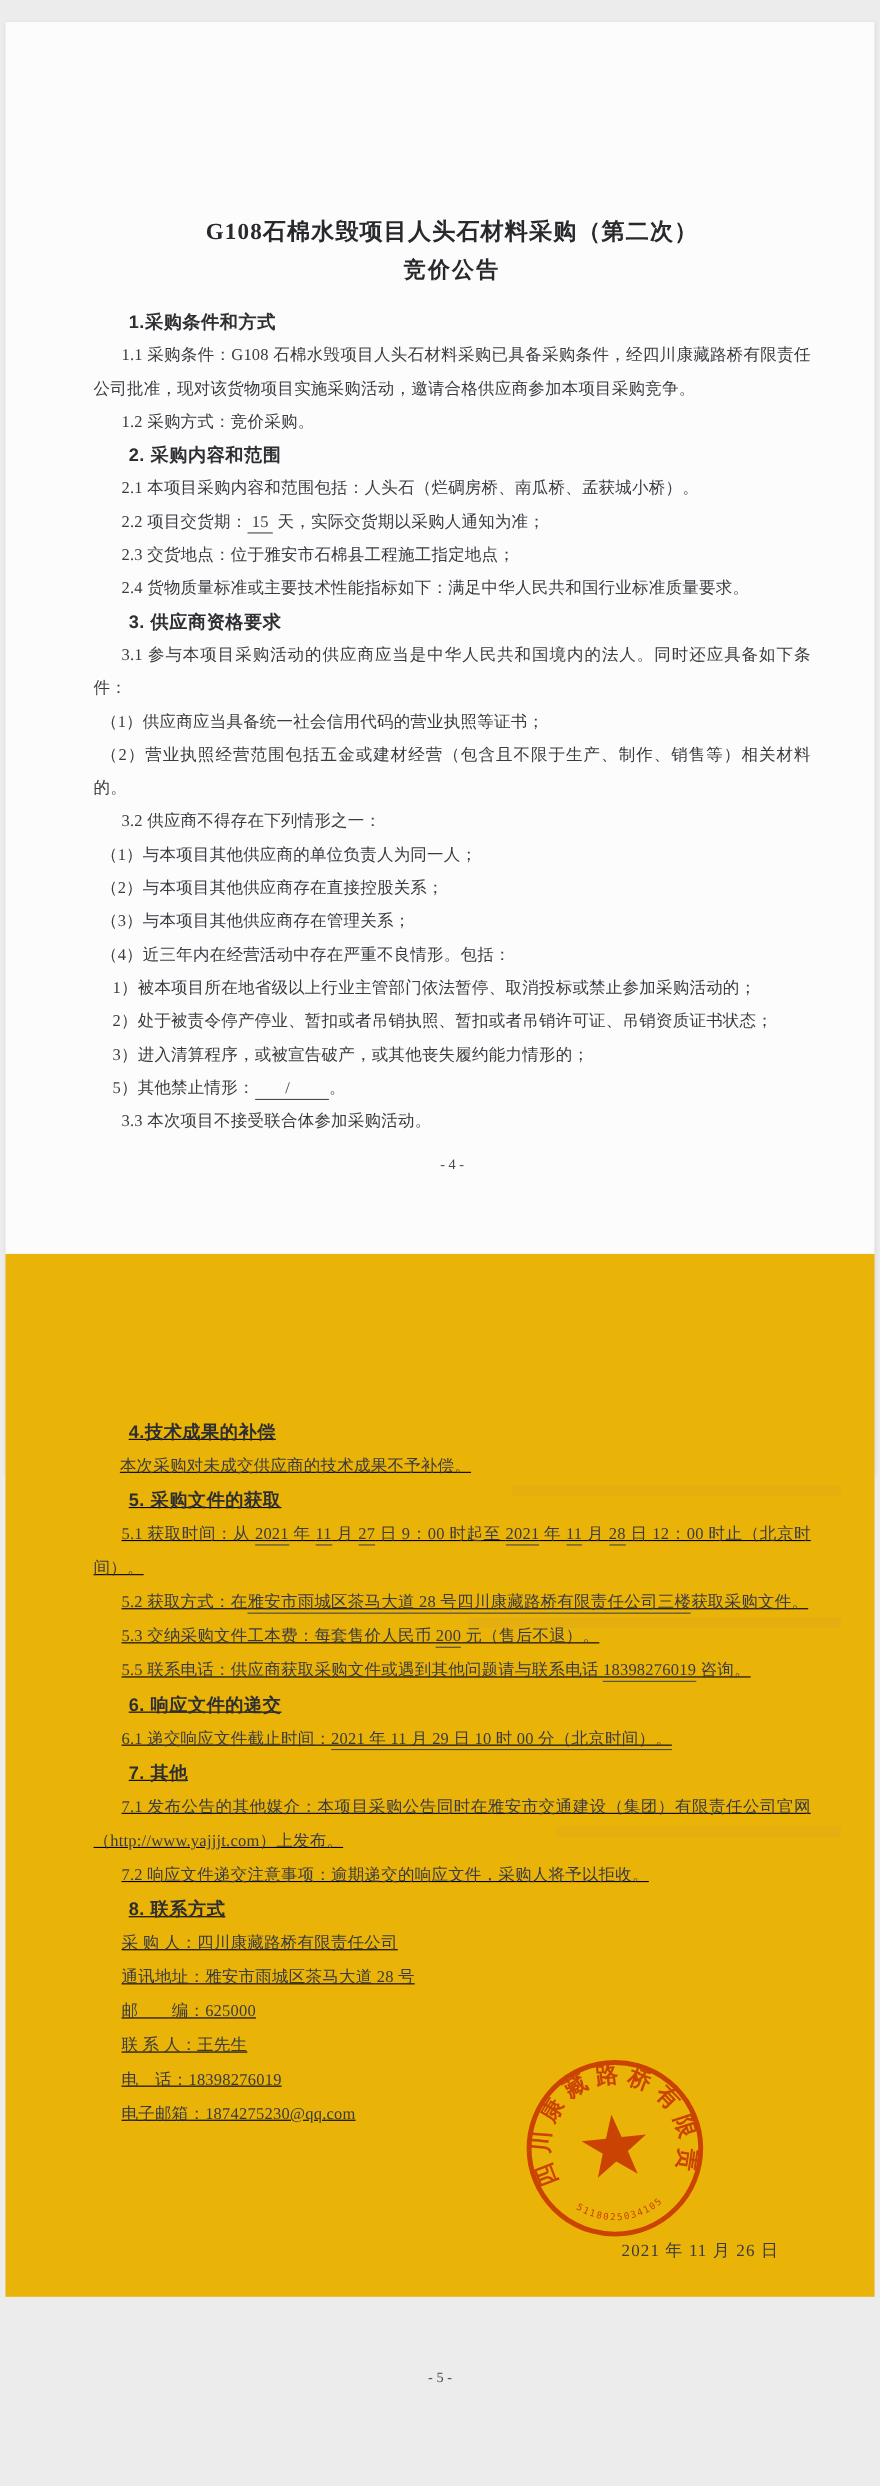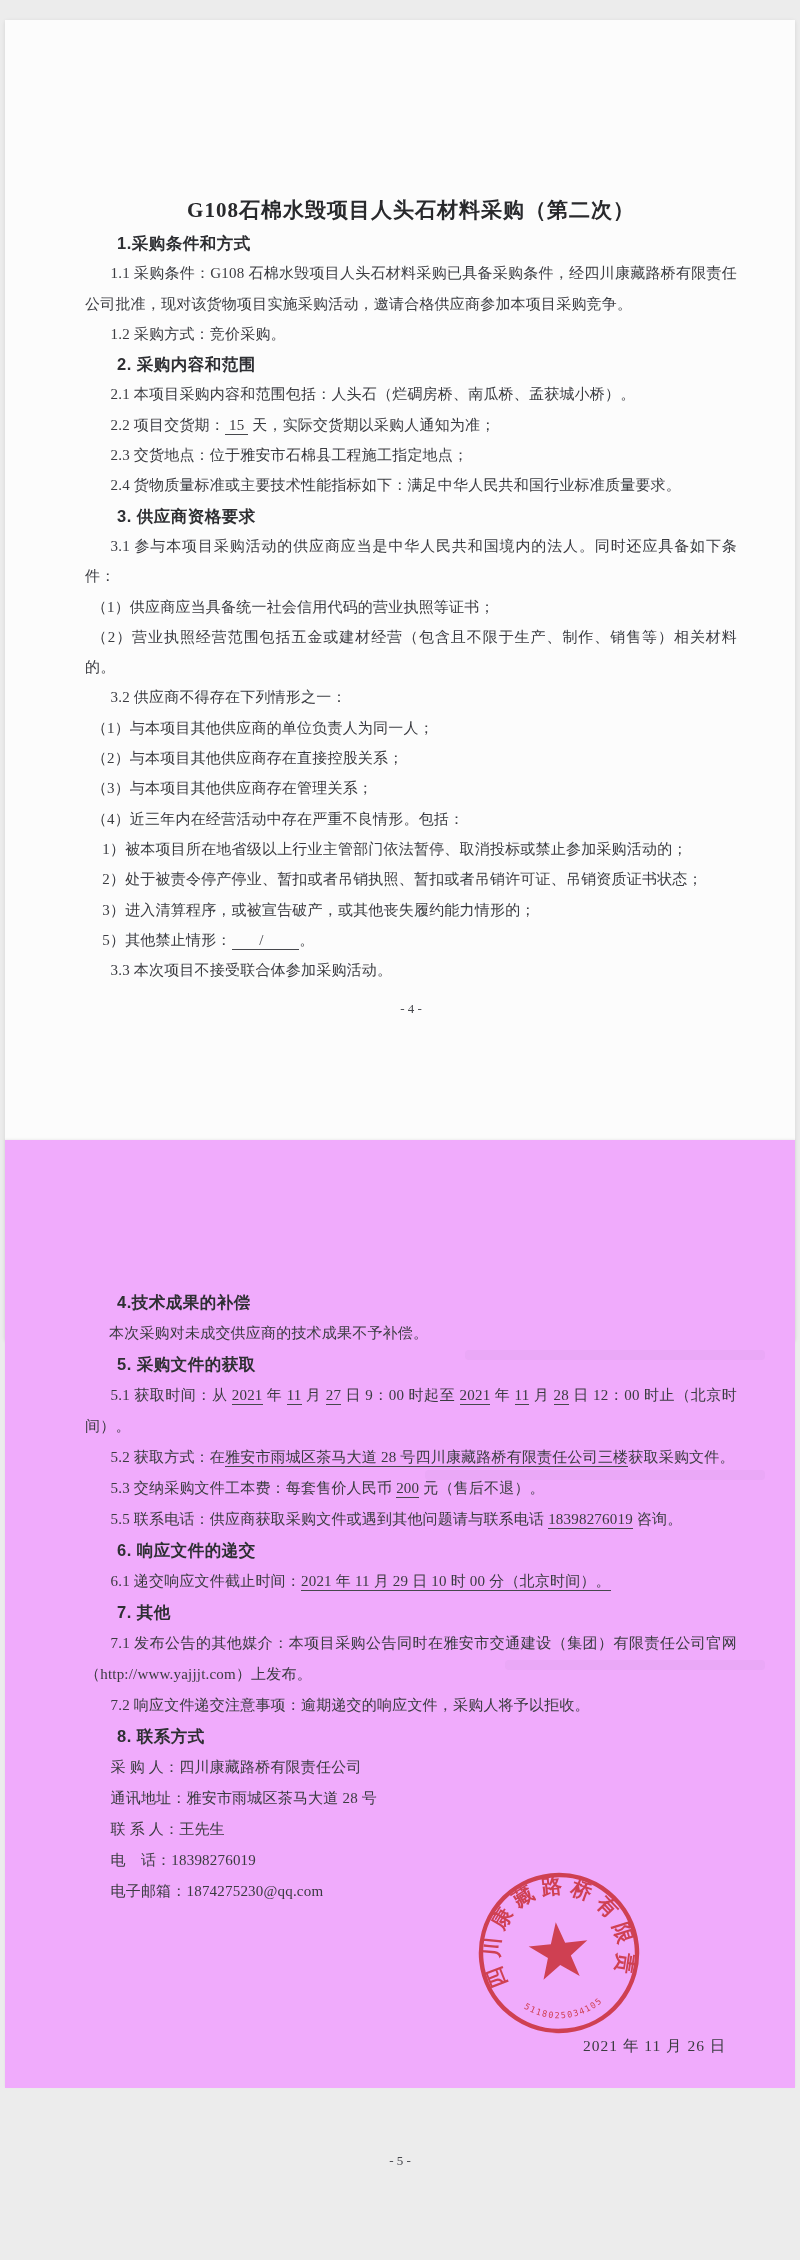--- a/index.html
+++ b/index.html
@@ -3,21 +3,21 @@
 <meta charset="utf-8">
 <style>
   html,body{margin:0;padding:0;}
   body{
     width:800px;height:2260px;position:relative;overflow:hidden;
     background:#ececec;
     font-family:"Liberation Serif","DejaVu Serif",serif;
   }
   .page{position:absolute;left:5px;right:5px;}
   #page1{top:20px;height:1320px;background:#fcfcfc;box-shadow:0 1px 4px rgba(0,0,0,.10);}
-  #page2{top:1140px;height:948px;background:#f0abfc;box-shadow:0 -1px 2px rgba(0,0,0,.06);}
+  #page2{top:1140px;height:948px;background:#eab308;box-shadow:0 -1px 2px rgba(0,0,0,.06);text-decoration:underline;}
   .content{padding:0 58px 0 80px;}
   #page1 .content{padding-top:172px;}
   #page2 .content{padding-top:147px;}
 
   .doc-title{
     text-align:center;font-weight:700;font-size:21px;line-height:36px;
     color:#28292c;font-family:"Liberation Serif","DejaVu Serif",serif;letter-spacing:1px;margin:0;
   }
   .doc-subtitle{
     text-align:center;font-weight:700;font-size:20px;line-height:36px;
@@ -41,36 +41,37 @@
     text-align:center;font-size:13px;color:#46474c;margin-top:9px;line-height:30px;
   }
   .contact p.line{line-height:31.5px;}
 
   
   .seal{
     position:absolute;left:468px;top:727px;width:172px;height:172px;
     opacity:.88;mix-blend-mode:multiply;transform:rotate(-6deg);
   }
   .docdate{
-    position:absolute;left:578px;top:880px;font-size:15.5px;color:#3a3b40;
+    position:absolute;left:560px;top:880px;font-size:15.5px;color:#3a3b40;
     letter-spacing:1px;
   }
   .pg2num{
     position:absolute;left:0;right:0;top:1000px;text-align:center;
     font-size:13px;color:#46474c;
   }
   
   .ghost{position:absolute;right:30px;width:300px;height:10px;background:rgba(130,120,150,.05);border-radius:4px;}
 </style>
 </head>
 <body>
 
 <div class="page" id="page1">
   <div class="content">
     <p class="doc-title">G108石棉水毁项目人头石材料采购（第二次）</p>
+    <p class="doc-subtitle">竞价公告</p>
 
     <p class="line h">1.采购条件和方式</p>
     <p class="line i16">1.1 采购条件：G108 石棉水毁项目人头石材料采购已具备采购条件，经四川康藏路桥有限责任公司批准，现对该货物项目实施采购活动，邀请合格供应商参加本项目采购竞争。</p>
     <p class="line i16">1.2 采购方式：竞价采购。</p>
 
     <p class="line h">2. 采购内容和范围</p>
     <p class="line i16">2.1 本项目采购内容和范围包括：人头石（烂碉房桥、南瓜桥、孟获城小桥）。</p>
     <p class="line i16"><span>2.2 项目交货期：</span><span class="u">&nbsp;15&nbsp;</span><span> 天，实际交货期以采购人通知为准；</span></p>
     <p class="line i16">2.3 交货地点：位于雅安市石棉县工程施工指定地点；</p>
     <p class="line i16">2.4 货物质量标准或主要技术性能指标如下：满足中华人民共和国行业标准质量要求。</p>
@@ -109,20 +110,21 @@
     <p class="line i16"><span>6.1 递交响应文件截止时间：</span><span class="u">2021 年 11 月 29 日 10 时 00 分（北京时间）。</span></p>
 
     <p class="line h">7. 其他</p>
     <p class="line i16">7.1 发布公告的其他媒介：本项目采购公告同时在雅安市交通建设（集团）有限责任公司官网（http://www.yajjjt.com）上发布。</p>
     <p class="line i16">7.2 响应文件递交注意事项：逾期递交的响应文件，采购人将予以拒收。</p>
 
     <p class="line h">8. 联系方式</p>
     <div class="contact">
       <p class="line i16">采 购 人：四川康藏路桥有限责任公司</p>
       <p class="line i16">通讯地址：雅安市雨城区茶马大道 28 号</p>
+      <p class="line i16">邮　　编：625000</p>
       <p class="line i16">联 系 人：王先生</p>
       <p class="line i16">电　话：18398276019</p>
       <p class="line i16">电子邮箱：1874275230@qq.com</p>
     </div>
   </div>
 
   <svg class="seal" viewBox="-86 -86 172 172">
     <defs>
       <path id="arcTop" d="M -54.4,25.4 A 60,60 0 1 1 54.4,25.4" fill="none"></path>
       <path id="arcBottom" d="M -41,51 A 66,66 0 0 0 41,51" fill="none"></path>

